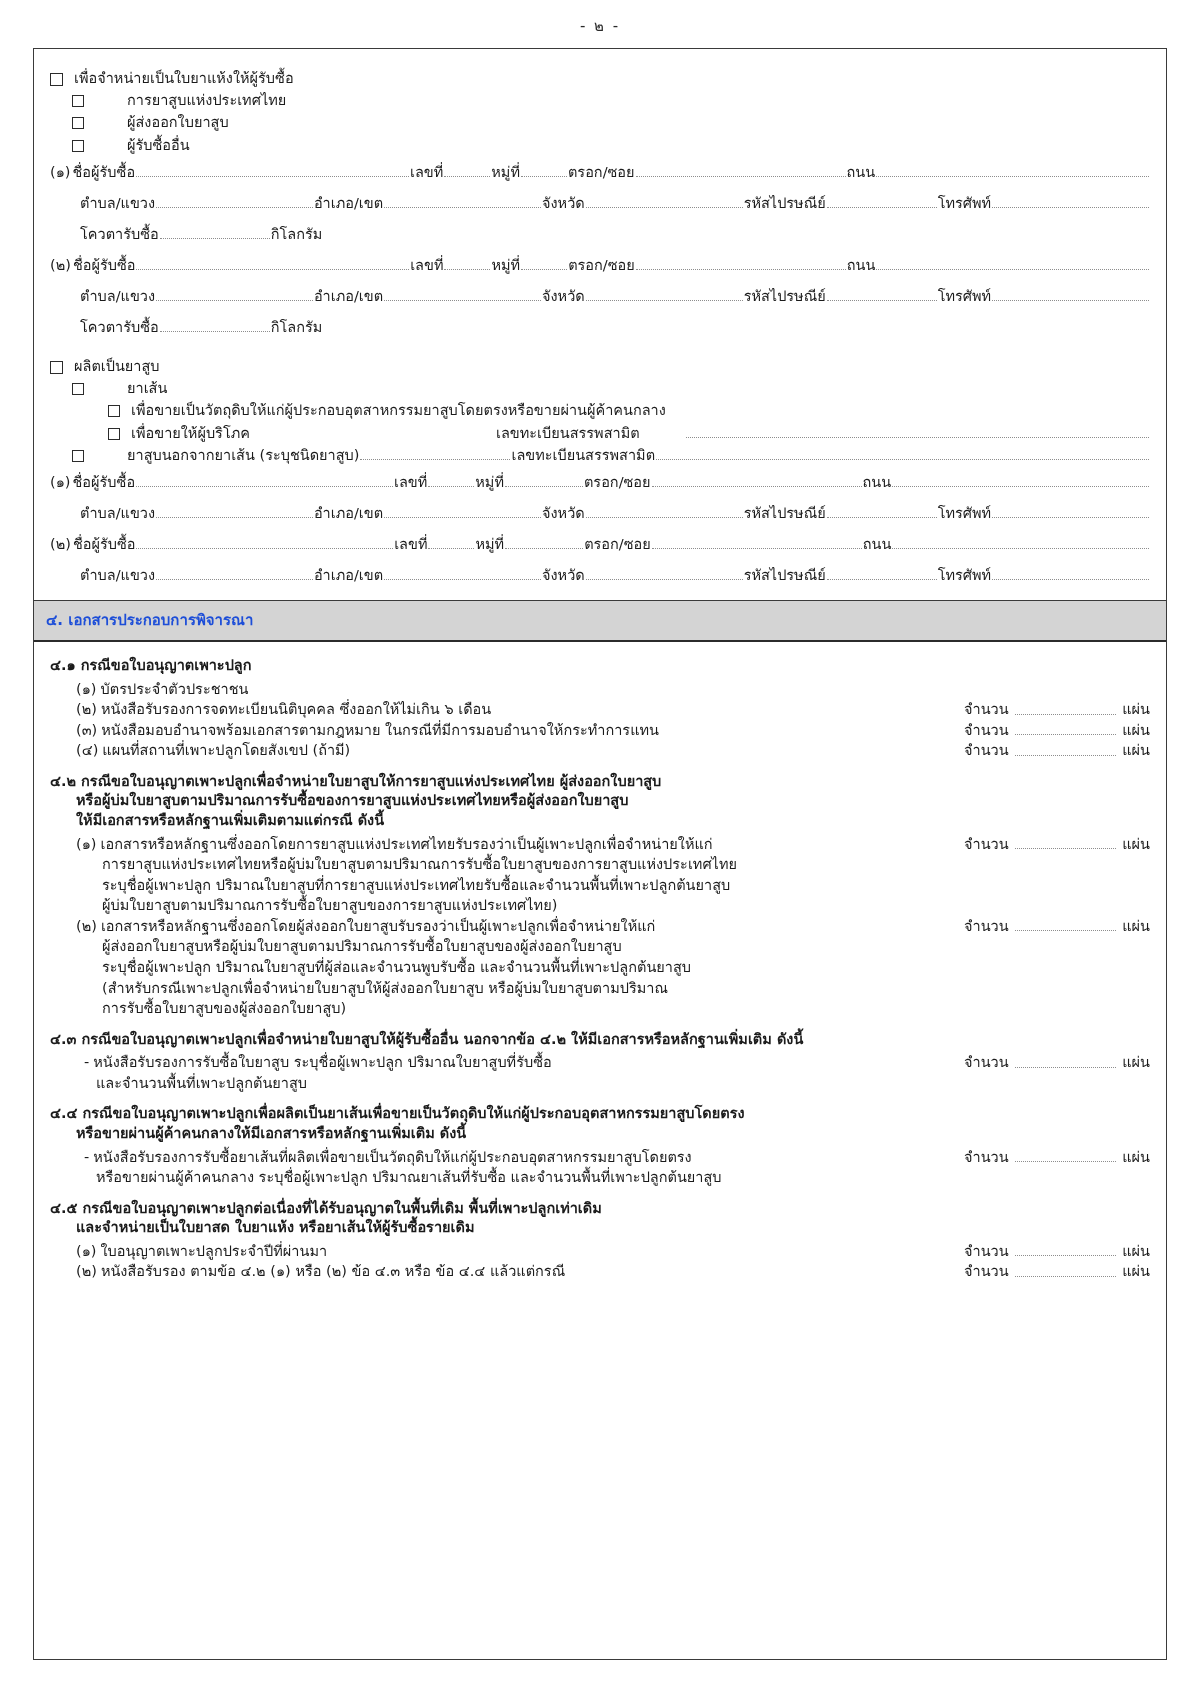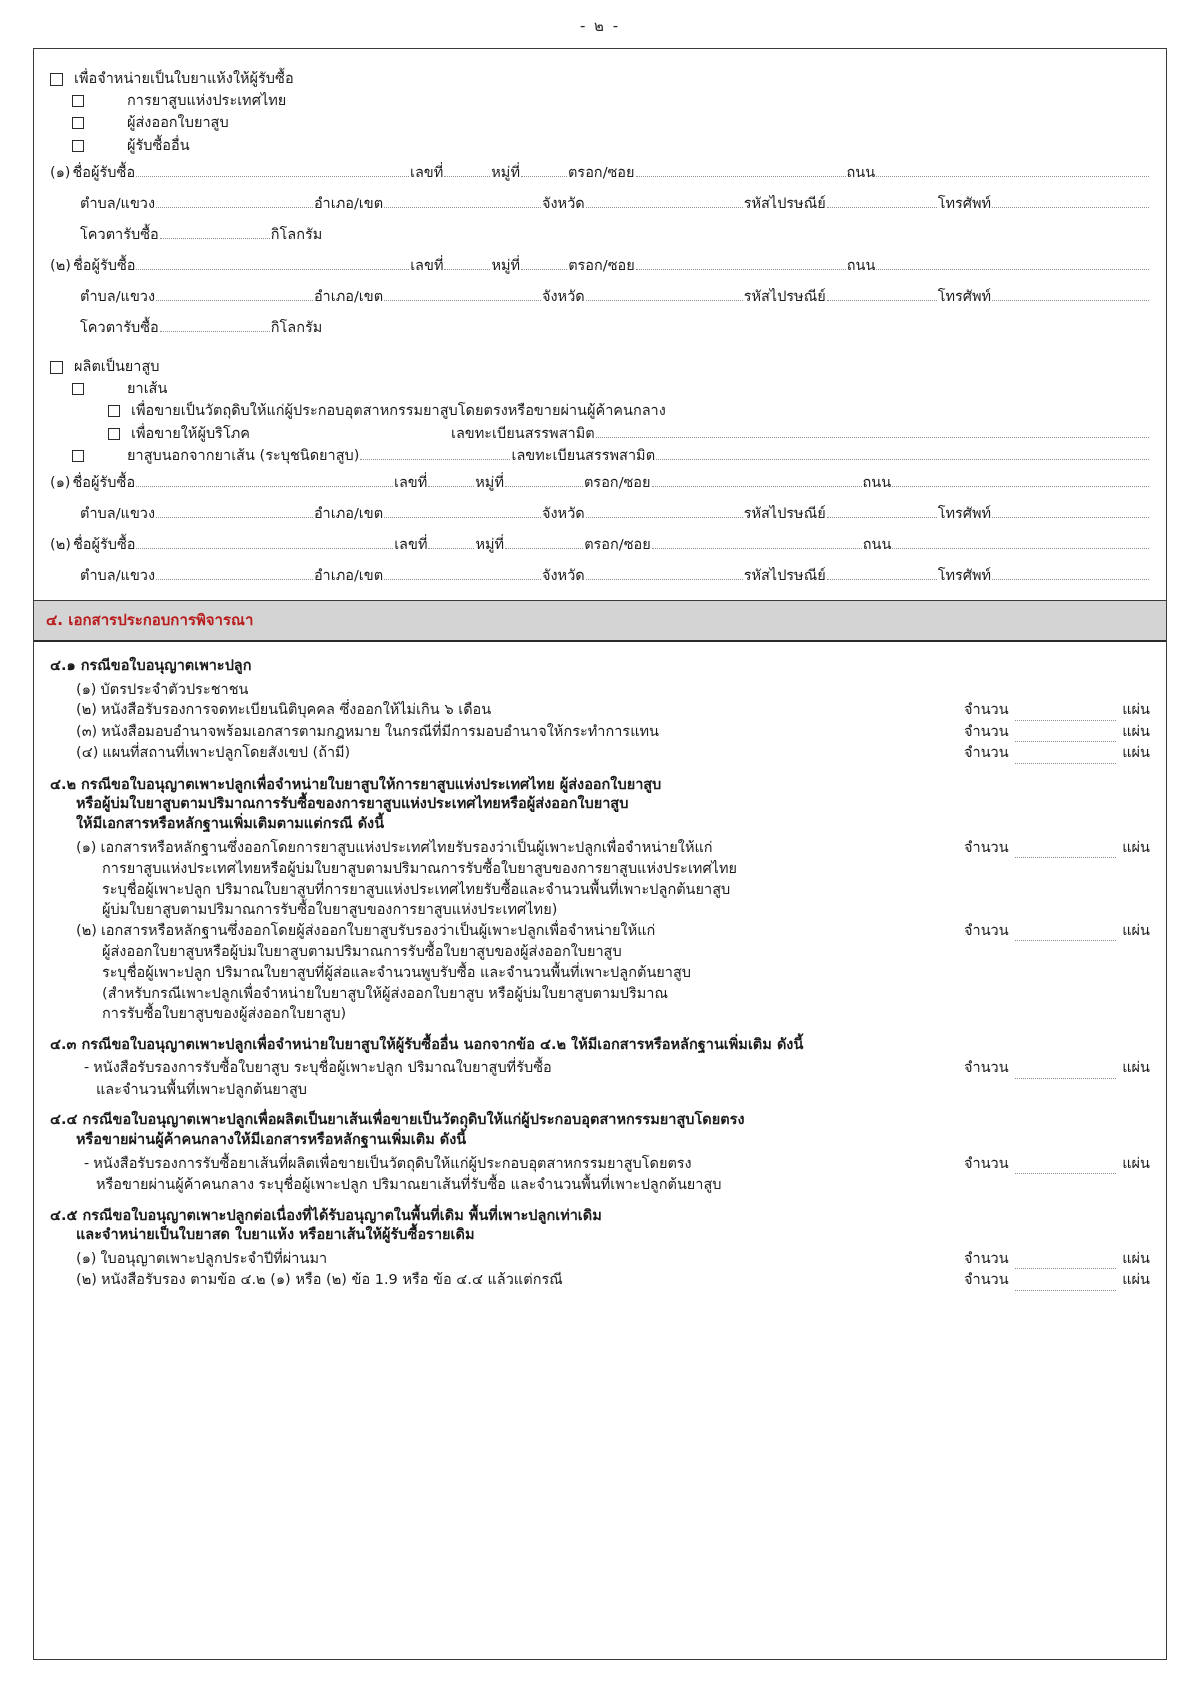--- a/index.html
+++ b/index.html
@@ -78,21 +78,21 @@
   .gap { height: 13px; }
 
   
   .bar {
     background: #d4d4d4;
     border-top: 1.5px solid #3a3a3a;
     border-bottom: 2.5px solid #2b2b2b;
     padding: 7px 12px 8px 12px;
     font-size: 15px;
     font-weight: bold;
-    color: #b91c1c;
+    color: #1d4ed8;
     flex: 0 0 auto;
   }
 
   
   .section-b {
     padding: 12px 16px 10px 16px;
     flex: 1 1 auto;
   }
 
   .h2 {
@@ -110,23 +110,22 @@
     align-items: baseline;
     font-size: 14.5px;
     line-height: 1.42;
     padding-left: 26px;
   }
   .doc-item .marker { flex: 0 0 auto; margin-right: 4px; }
   .doc-item .txt { flex: 1 1 auto; }
   .doc-item .qty {
     flex: 0 0 auto;
     display: flex;
-    align-items: flex-end;
+    align-items: center;
     width: 186px;
-    font-family: Liberation Mono, monospace;
   }
   .qty .qlabel { flex: 0 0 auto; }
   .qty .qdots {
     flex: 1 1 auto;
     border-bottom: 1.5px dotted #8d8d8d;
     height: 0.72em;
     margin: 0 6px;
   }
   .qty .qunit { flex: 0 0 auto; }
 
@@ -243,21 +242,21 @@
       <span class="lbl">ยาเส้น</span>
     </div>
 
     <div class="cbrow ind-2">
       <span class="cb sm"></span>
       <span class="lbl">เพื่อขายเป็นวัตถุดิบให้แก่ผู้ประกอบอุตสาหกรรมยาสูบโดยตรงหรือขายผ่านผู้ค้าคนกลาง</span>
     </div>
 
     <div class="cbrow ind-2">
       <span class="cb sm"></span>
-      <span class="lbl" style="display:flex;align-items:baseline;flex:1 1 auto;">
+      <span class="lbl" style="display:flex;align-items:baseline;flex:1 1 auto;gap:45px;">
         <span style="flex:0 0 320px;">เพื่อขายให้ผู้บริโภค</span>
         <span>เลขทะเบียนสรรพสามิต</span>
         <span class="dots"></span>
       </span>
     </div>
 
     <div class="cbrow ind-1">
       <span class="cb sm"></span>
       <span class="lbl" style="display:flex;align-items:baseline;flex:1 1 auto;">
         <span>ยาสูบนอกจากยาเส้น (ระบุชนิดยาสูบ)</span>
@@ -434,21 +433,21 @@
       <span class="marker">(๑)</span>
       <span class="txt">ใบอนุญาตเพาะปลูกประจำปีที่ผ่านมา</span>
       <span class="qty">
         <span class="qlabel">จำนวน</span>
         <span class="qdots"></span>
         <span class="qunit">แผ่น</span>
       </span>
     </div>
     <div class="doc-item">
       <span class="marker">(๒)</span>
-      <span class="txt">หนังสือรับรอง ตามข้อ ๔.๒ (๑) หรือ (๒) ข้อ 1.9 หรือ ข้อ ๔.๔  แล้วแต่กรณี</span>
+      <span class="txt">หนังสือรับรอง ตามข้อ ๔.๒ (๑) หรือ (๒) ข้อ ๔.๓ หรือ ข้อ ๔.๔  แล้วแต่กรณี</span>
       <span class="qty">
         <span class="qlabel">จำนวน</span>
         <span class="qdots"></span>
         <span class="qunit">แผ่น</span>
       </span>
     </div>
 
   </div>
 
 </div>

